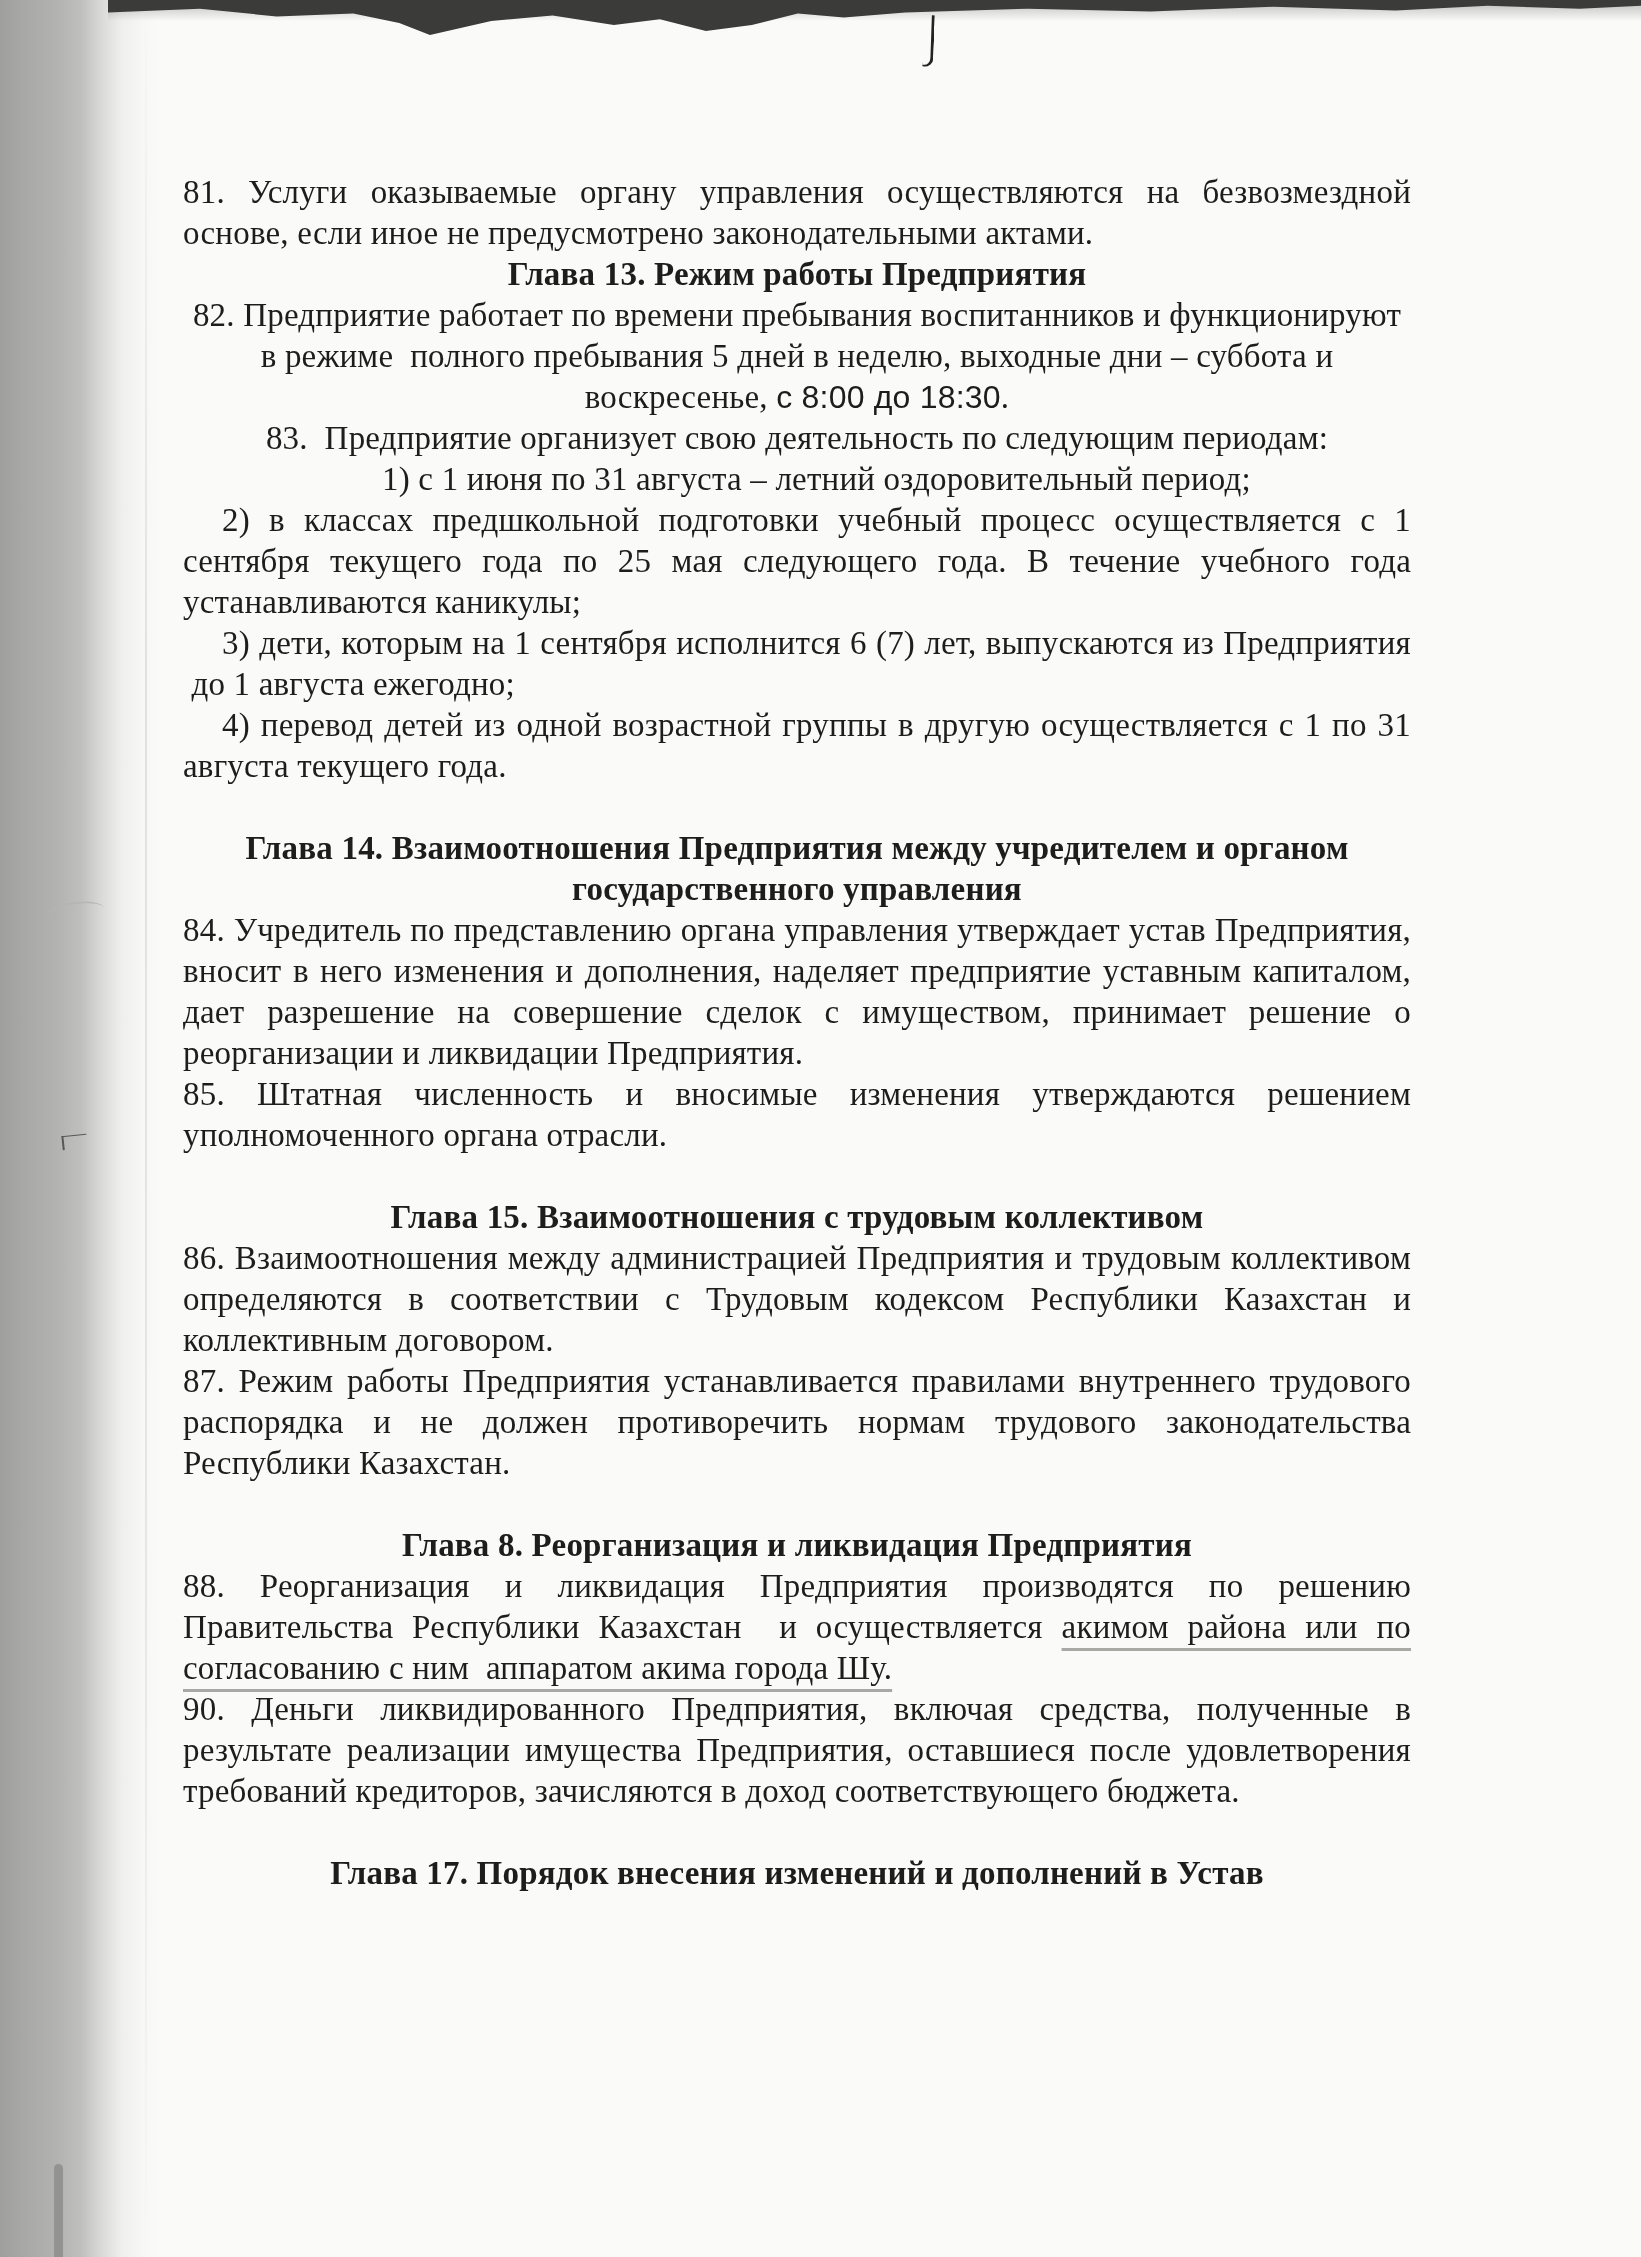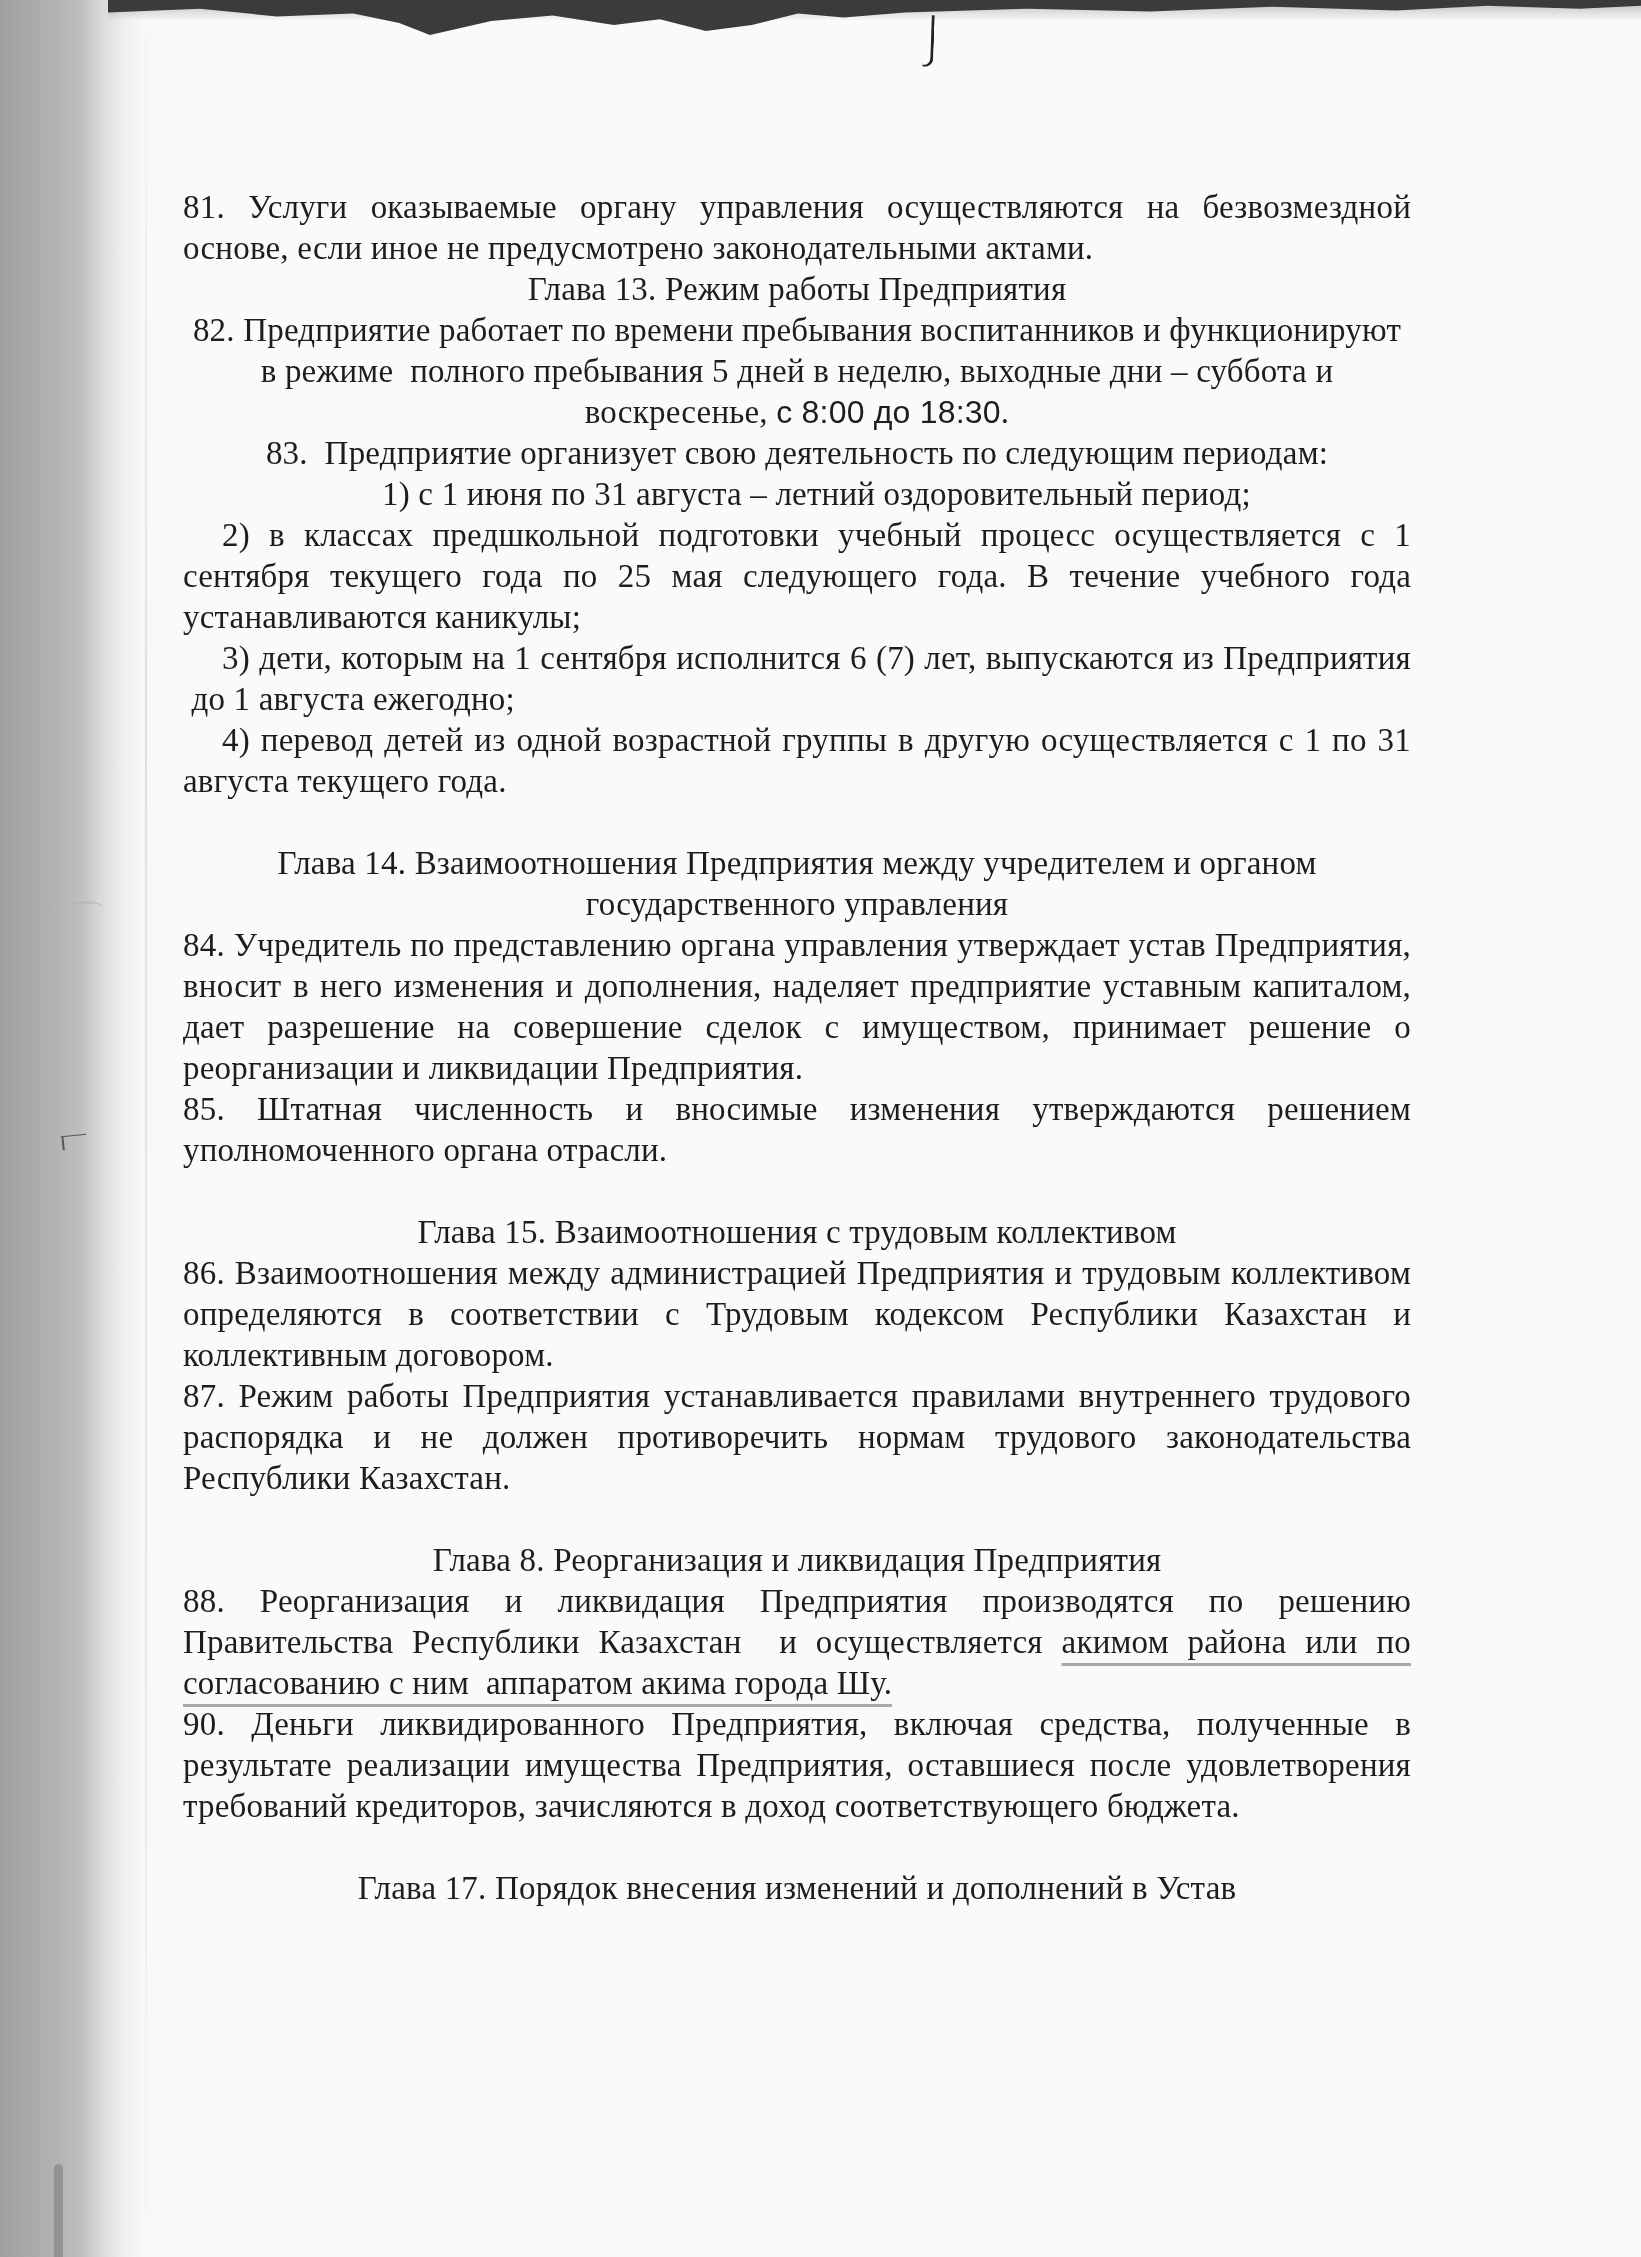--- a/index.html
+++ b/index.html
@@ -52,29 +52,29 @@
     position:absolute;left:62px;top:1135px;width:23px;height:12.6px;
     border-left:2.9px solid #4c4c4a;border-top:1.9px solid #4c4c4a;
     transform:rotate(-6deg);opacity:.9;
   }
   .bottom-left-bar{
     position:absolute;left:54px;bottom:0;width:8.7px;height:93px;
     background:#8d8d8b;border-radius:4.8px 4.8px 0 0;opacity:.85;
   }
   
   .text-column{
-    position:absolute;left:183px;top:187px;width:1228px;
+    position:absolute;left:183px;top:172px;width:1228px;
     font-size:33px;line-height:41px;color:#1d1d1b;
     letter-spacing:0.2px;
   }
   .text-column p,.text-column h2{margin:0;padding:0;font-size:33px;line-height:41px;}
   .para{text-align:justify;}
   .align-left{text-align:center;}
   .indent{text-indent:39px;}
-  .heading{font-weight:normal;text-align:center;white-space:pre-line;}
+  .heading{font-weight:bold;text-align:center;white-space:pre-line;}
   .spacer{height:41px;}
   .sans{font-family:"Liberation Sans", sans-serif;font-size:32px;}
   .pencil-underline{
     text-decoration:underline;
     text-decoration-color:#a8a8a4;
     text-decoration-thickness:2.9px;
     text-underline-offset:9.7px;
     text-decoration-skip-ink:none;
   }
 </style>

